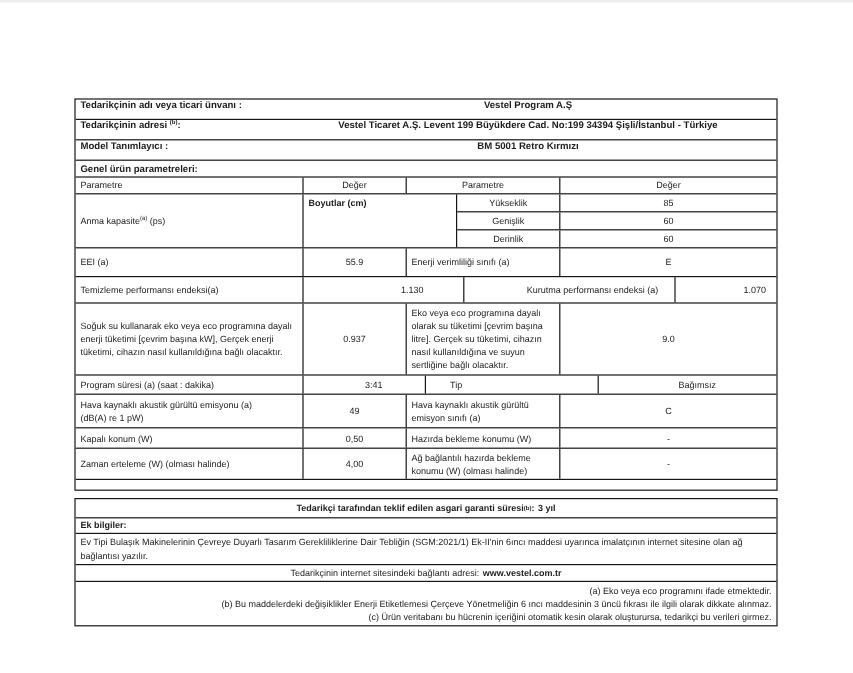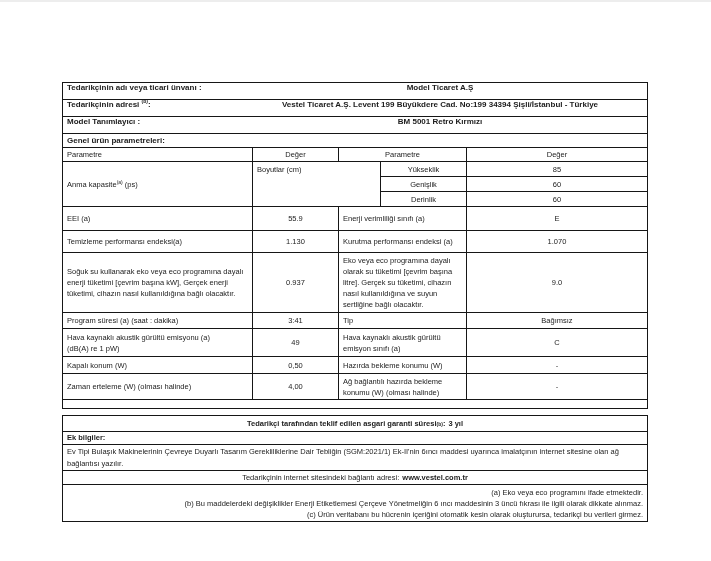--- a/index.html
+++ b/index.html
@@ -20,24 +20,24 @@
 
   
   .band { height: 14px; align-items: center; font-size: 8px; font-weight: 700; padding-left: 4px; }
 
   
   .p { font-size: 7.5px; }
   .c1 { width: 190px; border-right: 1px solid #161616; padding: 1px 4px; display: flex; flex-direction: column; justify-content: center; line-height: 11px; }
   .c2 { width: 86px;  border-right: 1px solid #161616; display: flex; align-items: center; justify-content: center; text-align: center; }
   .c3 { width: 128px; border-right: 1px solid #161616; padding: 1px 4px; display: flex; flex-direction: column; justify-content: center; line-height: 11px; }
   .c4 { flex: 1; display: flex; align-items: center; justify-content: center; text-align: center; line-height: 11px; }
-  .top-align { justify-content: flex-start; padding-top: 2px; }
+  .top-align { justify-content: flex-start; padding-top: 2px; font-weight: bold; }
 
-  .h14 { height: 14px; } .h16 { height: 16px; } .h17 { height: 17px; }
-  .h22 { height: 22px; } .h24 { height: 24px; } .h26 { height: 26px; }
+  .h14 { height: 14px; } .h16 { height: 16px; gap: 16px; } .h17 { height: 17px; }
+  .h22 { height: 22px; gap: 48px; } .h24 { height: 24px; } .h26 { height: 26px; }
   .h28 { height: 28px; } .h45 { height: 45px; } .h60 { height: 60px; } .h8 { height: 8px; }
 
   .dims { display: flex; flex-direction: column; width: 100%; height: 100%; }
   .dimrow { flex: 1; display: flex; border-bottom: 1px solid #161616; }
   .dimrow:last-child { border-bottom: none; }
   .dimname { width: 86px; border-right: 1px solid #161616; display: flex; align-items: center; justify-content: center; }
   .dimval { flex: 1; display: flex; align-items: center; justify-content: center; }
 
   sup { font-size: 5px; vertical-align: super; line-height: 0; }
 
@@ -53,21 +53,21 @@
 <body>
 
 <div class="top-edge"></div>
 
 <div class="sheet">
 
   <div class="block">
 
     <div class="r srow">
       <div class="slabel">Tedarikçinin adı veya ticari ünvanı :</div>
-      <div class="svalue">Model Ticaret A.Ş</div>
+      <div class="svalue">Vestel Program A.Ş</div>
     </div>
 
     <div class="r srow">
       <div class="slabel"><span>Tedarikçinin adresi </span><sup>(b)</sup><span>:</span></div>
       <div class="svalue">Vestel Ticaret A.Ş. Levent 199 Büyükdere Cad. No:199 34394 Şişli/İstanbul - Türkiye</div>
     </div>
 
     <div class="r srow">
       <div class="slabel">Model Tanımlayıcı :</div>
       <div class="svalue">BM 5001 Retro Kırmızı</div>

